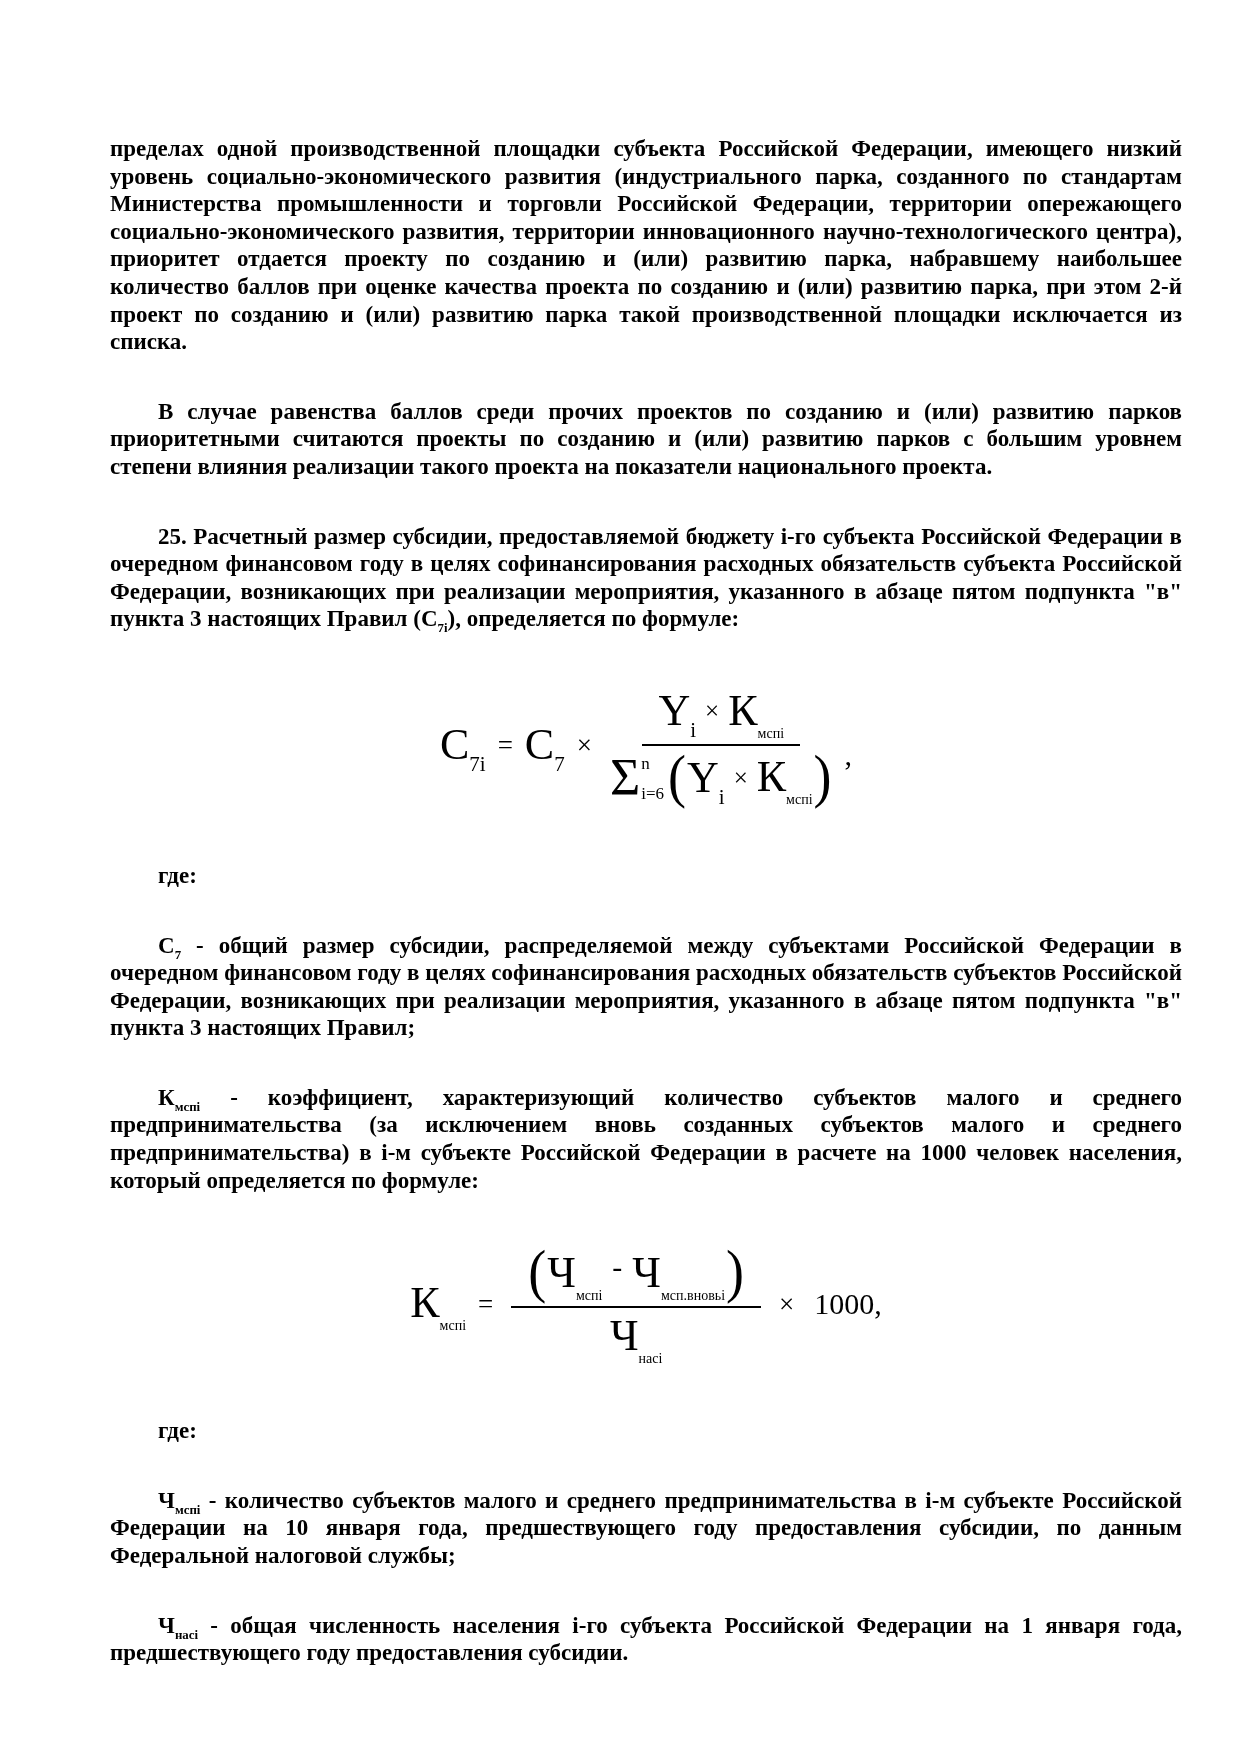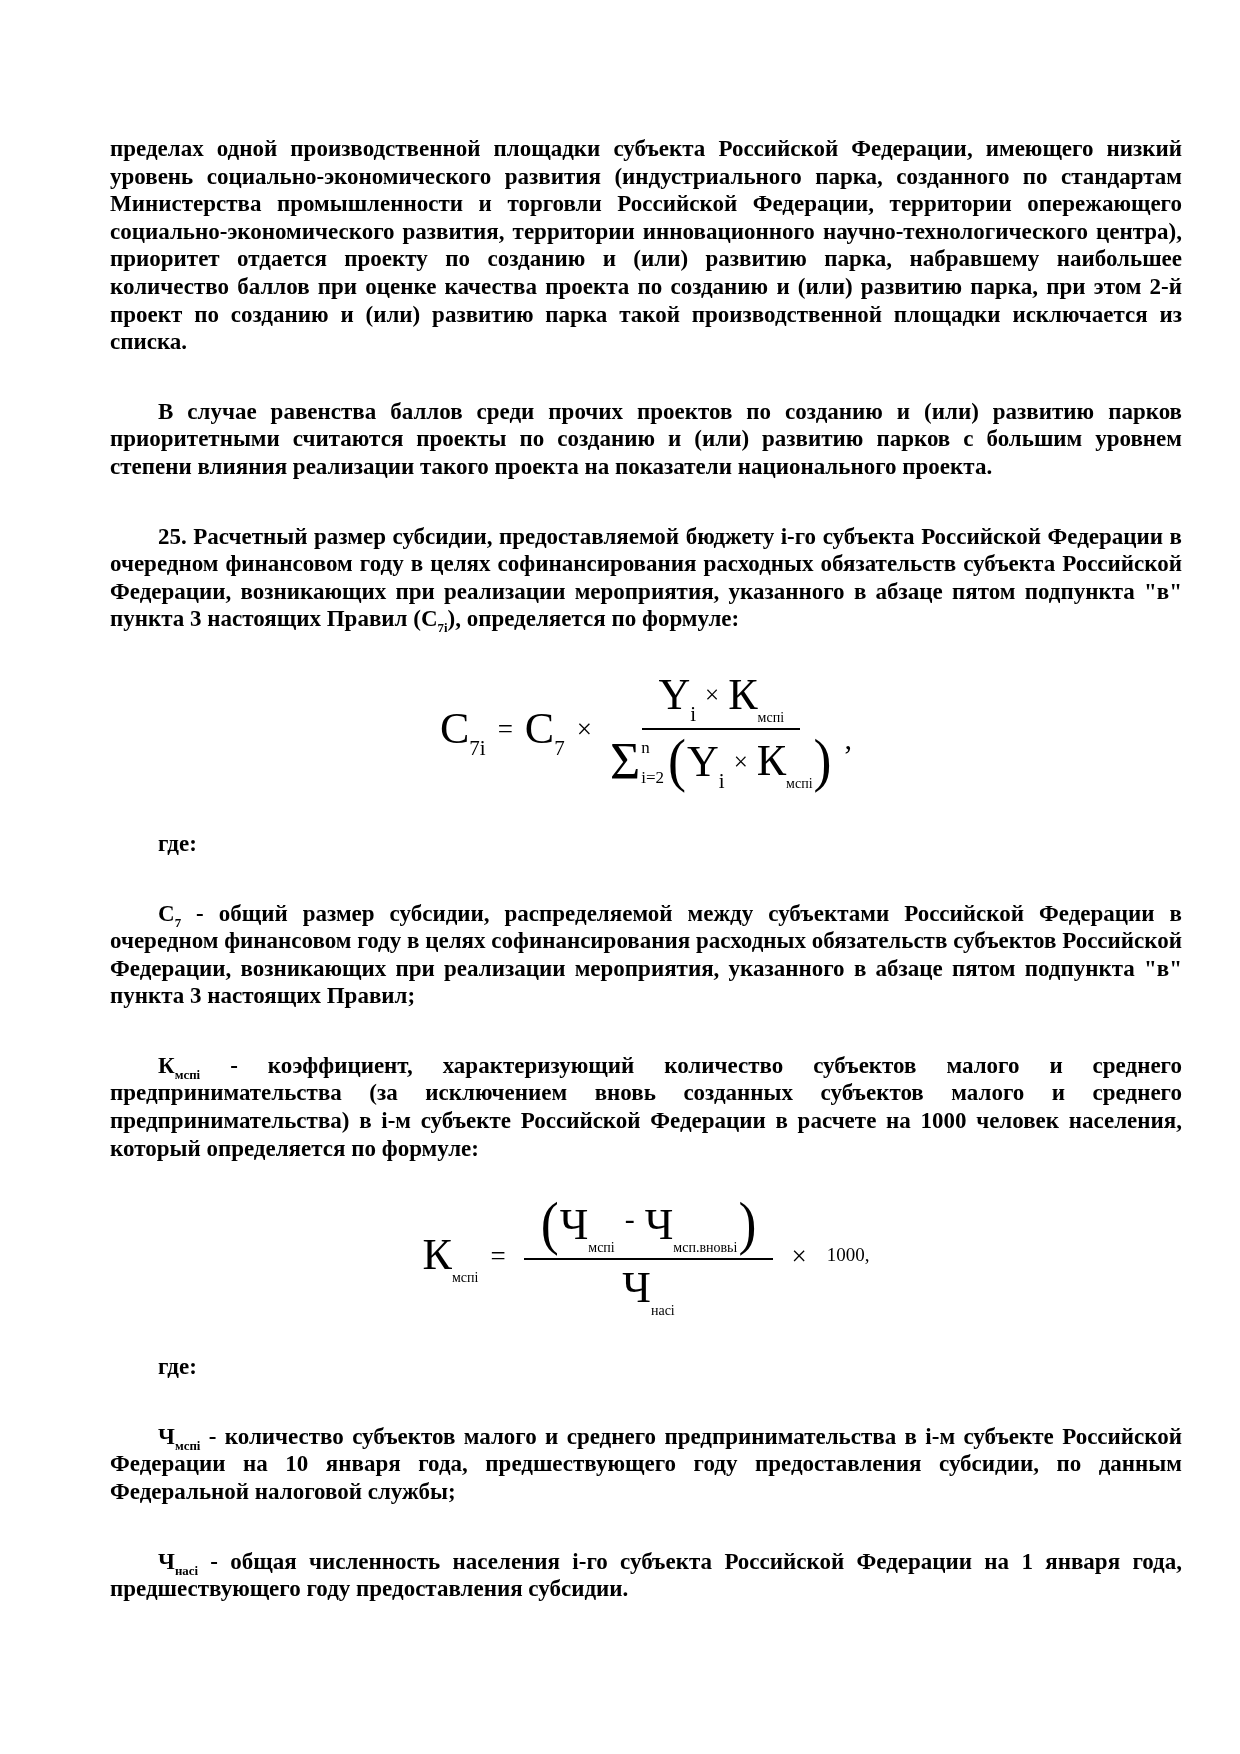--- a/index.html
+++ b/index.html
@@ -38,40 +38,40 @@
     margin: 38px 0;
     text-align: center;
     white-space: nowrap;
   }
   .fterm { display: inline-block; white-space: nowrap; }
   .fmain { font-size: 44px; line-height: 1; }
   sub.fsub1 { font-size: 21px; line-height: 0; vertical-align: -12px; }
   sub.fsub2 { font-size: 14px; line-height: 0; vertical-align: -13px; }
   .fop  { font-size: 27px; margin: 0 12px; }
   .fopn { font-size: 25px; margin: 0 9px; }
-  .frac { display: inline-flex; flex-direction: column; align-items: center; margin: 0 6px; vertical-align: middle; }
+  .frac { display: inline-flex; flex-direction: column; align-items: center; margin: 16px 6px; vertical-align: middle; }
   .frac .num {
     display: flex; align-items: center; justify-content: center;
     border-bottom: 2px solid #000;
     padding: 2px 16px 10px 16px;
   }
   .frac .den {
     display: flex; align-items: center; justify-content: center;
     padding-top: 6px;
   }
   .sigma { font-size: 52px; line-height: 1; }
   .siglim {
     display: inline-flex; flex-direction: column; justify-content: space-between;
     height: 52px; box-sizing: border-box; padding: 3px 0 2px 0;
     font-size: 17px; line-height: 1; margin: 0 3px 0 1px; text-align: left;
   }
   .paren { font-size: 54px; line-height: 0.85; display: inline-block; transform: scaleY(1.08); font-weight: 400; margin: 0 1px; }
   .fminus { font-size: 30px; margin: 0 10px; position: relative; top: -6px; }
   .fcomma { font-size: 30px; margin-left: 6px; transform: translateY(10px); }
-  .fmult { font-size: 19px; margin-left: 8px; }
+  .fmult { font-size: 30px; margin-left: 8px; }
 </style>
 </head>
 <body>
 
 <div class="page">
 
   <p class="para first">пределах одной производственной площадки субъекта Российской Федерации, имеющего низкий уровень социально-экономического развития (индустриального парка, созданного по стандартам Министерства промышленности и торговли Российской Федерации, территории опережающего социально-экономического развития, территории инновационного научно-технологического центра), приоритет отдается проекту по созданию и (или) развитию парка, набравшему наибольшее количество баллов при оценке качества проекта по созданию и (или) развитию парка, при этом 2-й проект по созданию и (или) развитию парка такой производственной площадки исключается из списка.</p>
 
   <p class="para">В случае равенства баллов среди прочих проектов по созданию и (или) развитию парков приоритетными считаются проекты по созданию и (или) развитию парков с большим уровнем степени влияния реализации такого проекта на показатели национального проекта.</p>
 
@@ -85,21 +85,21 @@
     <span class="frac">
       <span class="num">
         <span class="fterm"><span class="fmain">Y</span><sub class="fsub1">i</sub></span>
         <span class="fopn">×</span>
         <span class="fterm"><span class="fmain">К</span><sub class="fsub2">мспi</sub></span>
       </span>
       <span class="den">
         <span class="sigma">Σ</span>
         <span class="siglim">
           <span>n</span>
-          <span>i=2</span>
+          <span>i=6</span>
         </span>
         <span class="paren">(</span>
         <span class="fterm"><span class="fmain">Y</span><sub class="fsub1">i</sub></span>
         <span class="fopn">×</span>
         <span class="fterm"><span class="fmain">К</span><sub class="fsub2">мспi</sub></span>
         <span class="paren">)</span>
       </span>
     </span>
     <span class="fcomma">,</span>
   </div>

